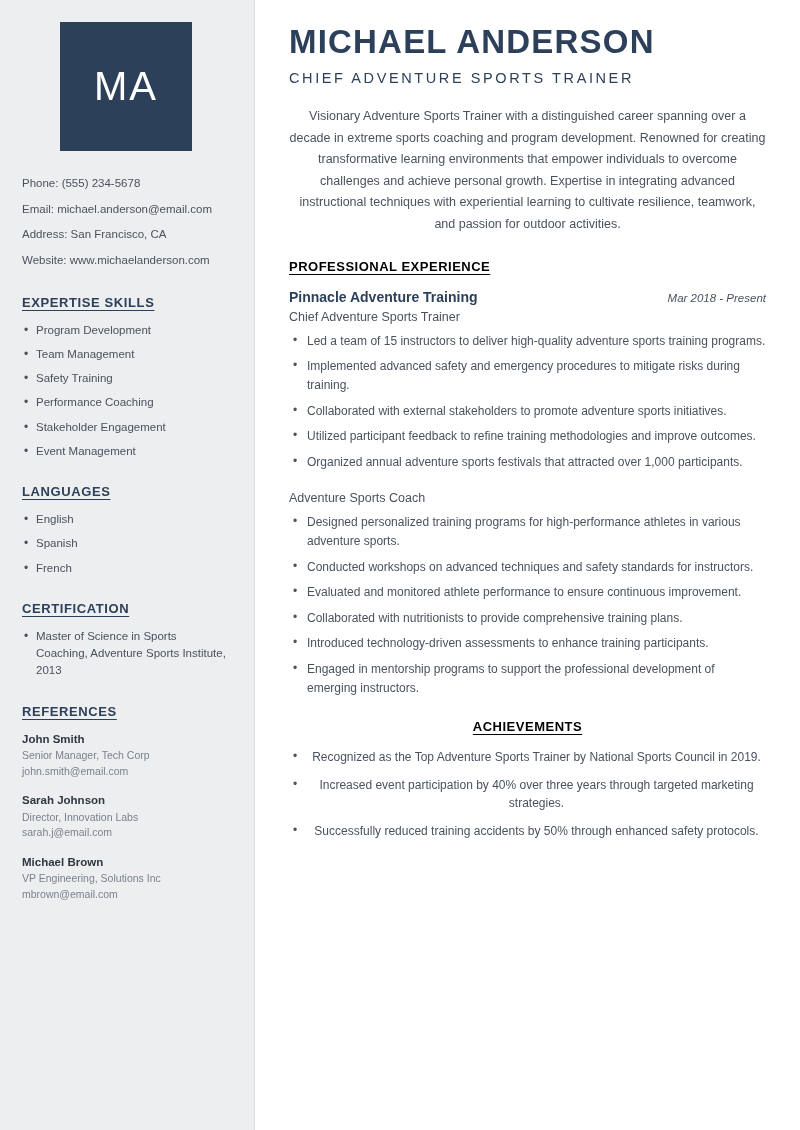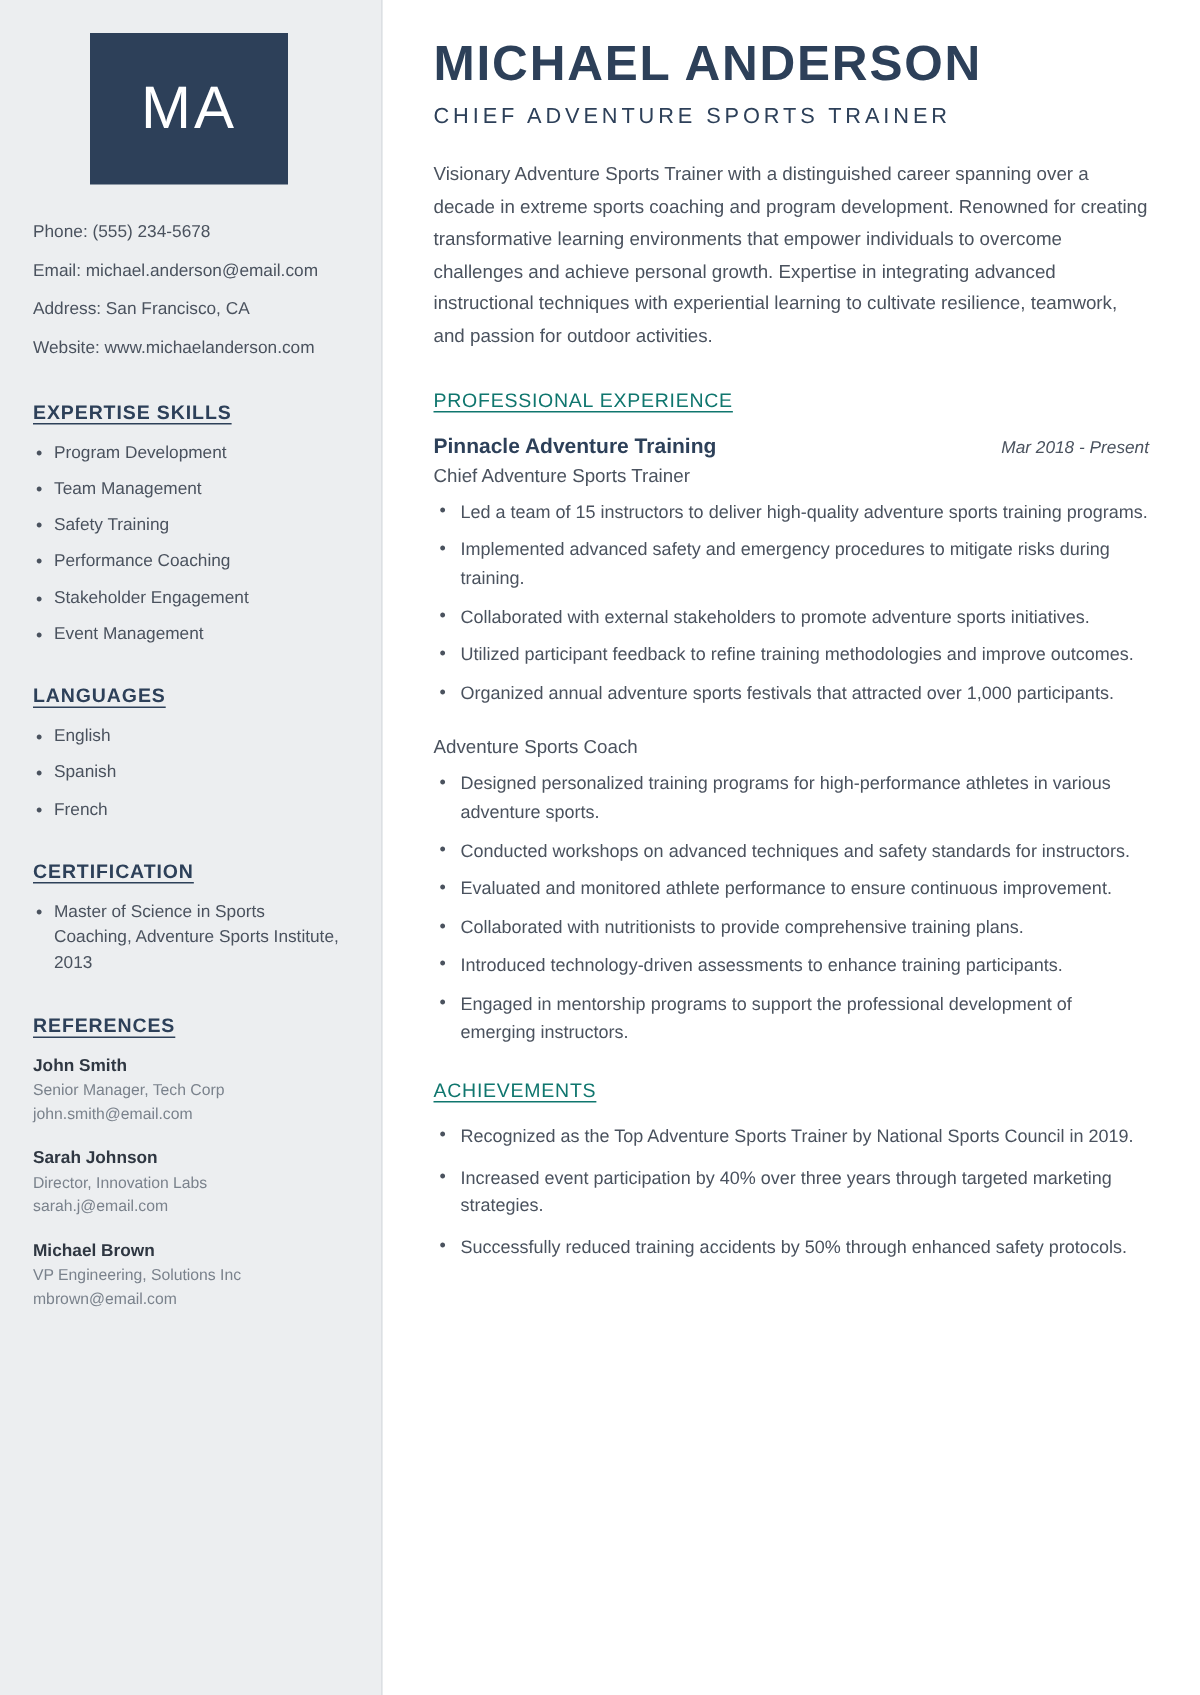--- a/index.html
+++ b/index.html
@@ -31,21 +31,21 @@
     padding: 22px 24px 20px 22px;
     border-right: 1px solid #dcdfe3;
   }
   .monogram-wrap {
     display: flex;
     justify-content: center;
     margin-bottom: 24px;
   }
   .monogram {
     width: 132px;
-    height: 101px;
+    height: 129px;
     background: #2d4059;
     color: #ffffff;
     display: flex;
     align-items: center;
     justify-content: center;
     font-size: 40px;
     letter-spacing: 2px;
     font-weight: 400;
   }
   .contact-list {
@@ -121,26 +121,26 @@
     font-size: 14.5px;
     color: #2d4059;
     letter-spacing: 2.6px;
     margin: 0 0 20px 0;
   }
   .summary {
     font-size: 12.5px;
     line-height: 1.72;
     color: #4a525e;
     margin: 0 0 24px 0;
-    text-align: left;
+    text-align: center;
   }
   .main-heading {
     font-size: 13px;
-    font-weight: normal;
-    color: #0f766e;
+    font-weight: bold;
+    color: #000000;
     letter-spacing: 0.5px;
     text-decoration: underline;
     text-underline-offset: 3px;
     margin: 0 0 14px 0;
   }
   .job { margin-bottom: 20px; }
   .job-row {
     display: flex;
     justify-content: space-between;
     align-items: baseline;
@@ -177,21 +177,21 @@
     padding-left: 18px;
     position: relative;
   }
   .job-points li::before {
     content: "\2022";
     position: absolute;
     left: 4px;
     top: -1px;
     font-size: 12px;
   }
-  .ach-section { margin-top: 22px; }
+  .ach-section { margin-top: 22px; text-align: center; }
   .ach-list {
     margin: 0;
     padding: 0;
     list-style: none;
   }
   .ach-list li {
     font-size: 12px;
     color: #4a525e;
     line-height: 1.55;
     margin-bottom: 9px;

